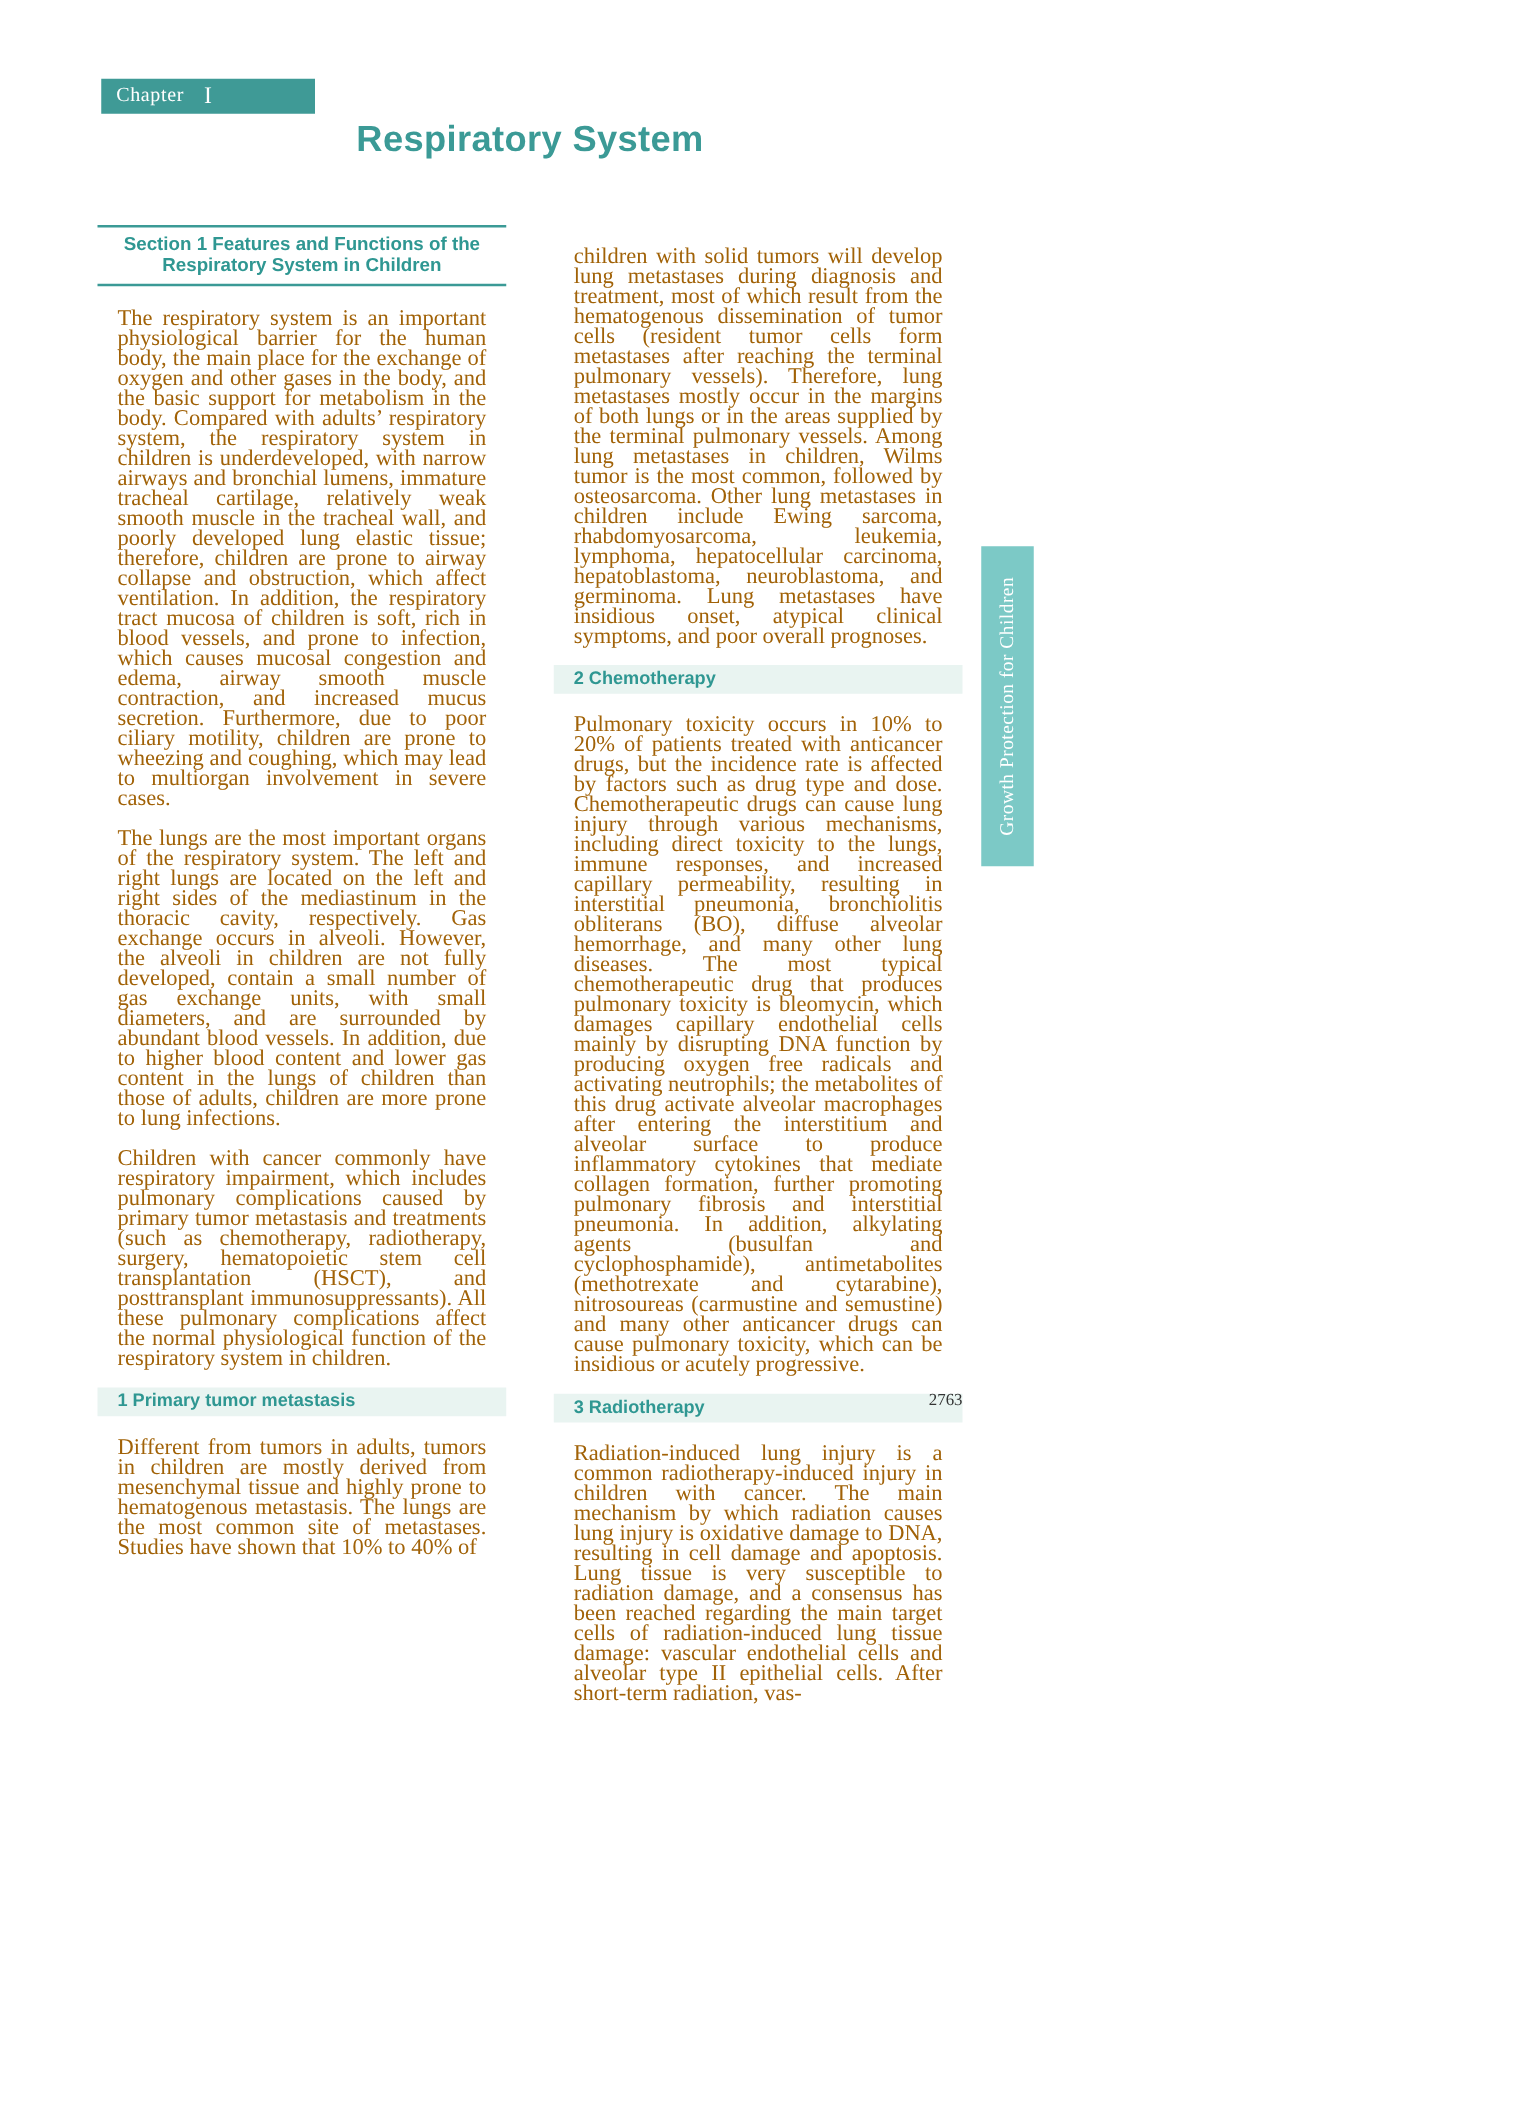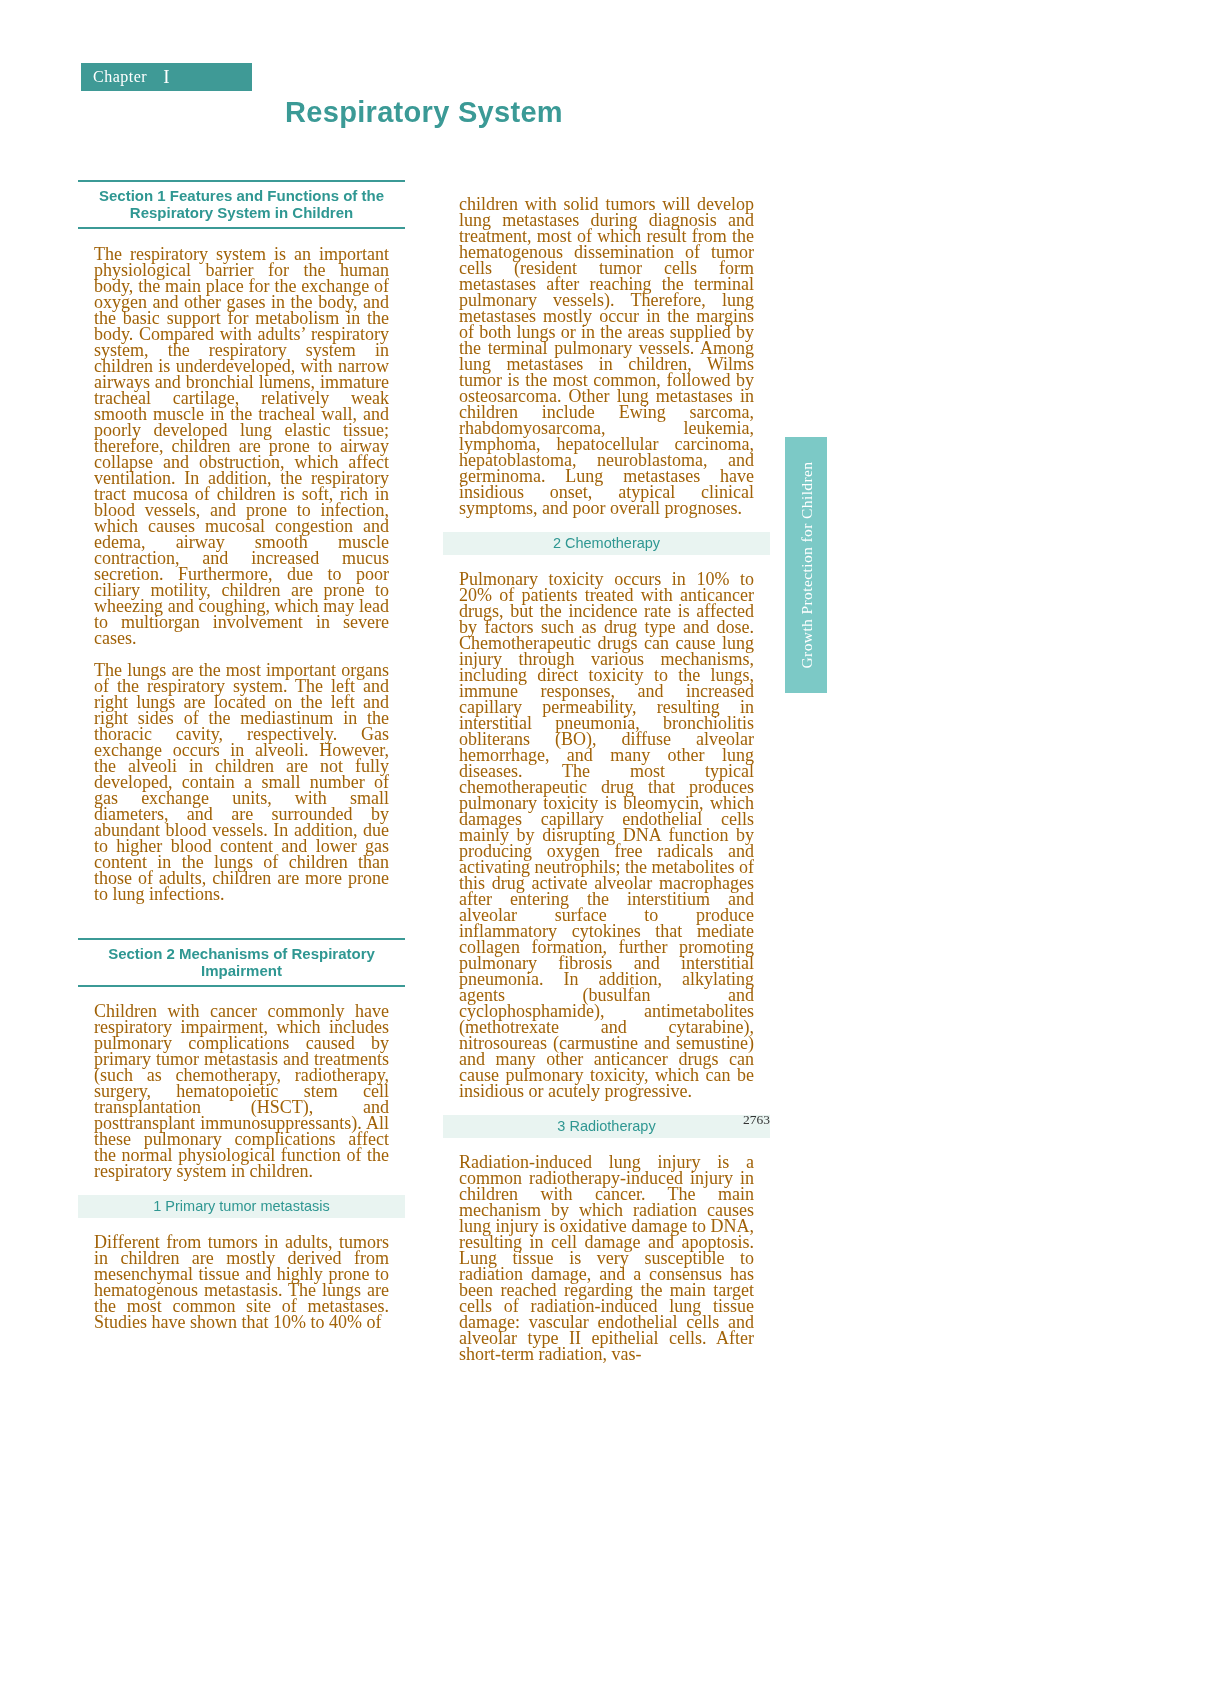--- a/index.html
+++ b/index.html
@@ -69,25 +69,25 @@
     font-size: 15px;
     line-height: 17px;
     color: #2f9792;
   }
   .section-heading.second { margin-top: 36px; margin-bottom: 15px; }
 
   .sub-band {
     background: #e9f4f1;
     color: #2f9792;
     font-family: "Liberation Sans", "DejaVu Sans", sans-serif;
-    font-weight: normal;
+    font-weight: bold;
     font-size: 14.5px;
     line-height: 17px;
-    text-align: center;
-    padding: 3px 0;
+    text-align: left;
+    padding: 3px 16px;
     margin: 8px 0 9px 0;
   }
   .sub-band.third { margin-top: 9px; }
 
   
   .page-number {
     position: absolute;
     left: 443px; top: 1112px;
     width: 327px;
     text-align: right;
@@ -124,21 +124,20 @@
     <span class="chapter-numeral">I</span>
   </div>
 
   <div class="page-title">Respiratory System</div>
 
   <div class="col left">
     <div class="section-heading">Section 1 Features and Functions of the Respiratory System in Children</div>
     <p>The respiratory system is an important physiological barrier for the human body, the main place for the exchange of oxygen and other gases in the body, and the basic support for metabolism in the body. Compared with adults’ respiratory system, the respiratory system in children is underdeveloped, with narrow airways and bronchial lumens, immature tracheal cartilage, relatively weak smooth muscle in the tracheal wall, and poorly developed lung elastic tissue; therefore, children are prone to airway collapse and obstruction, which affect ventilation. In addition, the respiratory tract mucosa of children is soft, rich in blood vessels, and prone to infection, which causes mucosal congestion and edema, airway smooth muscle contraction, and increased mucus secretion. Furthermore, due to poor ciliary motility, children are prone to wheezing and coughing, which may lead to multiorgan involvement in severe cases.</p>
     <p>The lungs are the most important organs of the respiratory system. The left and right lungs are located on the left and right sides of the mediastinum in the thoracic cavity, respectively. Gas exchange occurs in alveoli. However, the alveoli in children are not fully developed, contain a small number of gas exchange units, with small diameters, and are surrounded by abundant blood vessels. In addition, due to higher blood content and lower gas content in the lungs of children than those of adults, children are more prone to lung infections.</p>
 
-    <div class="section-heading second">Section 2 Mechanisms of Respiratory Impairment</div>
     <p>Children with cancer commonly have respiratory impairment, which includes pulmonary complications caused by primary tumor metastasis and treatments (such as chemotherapy, radiotherapy, surgery, hematopoietic stem cell transplantation (HSCT), and posttransplant immunosuppressants). All these pulmonary complications affect the normal physiological function of the respiratory system in children.</p>
 
     <div class="sub-band">1 Primary tumor metastasis</div>
     <p>Different from tumors in adults, tumors in children are mostly derived from mesenchymal tissue and highly prone to hematogenous metastasis. The lungs are the most common site of metastases. Studies have shown that 10% to 40% of</p>
   </div>
 
   <div class="col right">
     <p>children with solid tumors will develop lung metastases during diagnosis and treatment, most of which result from the hematogenous dissemination of tumor cells (resident tumor cells form metastases after reaching the terminal pulmonary vessels). Therefore, lung metastases mostly occur in the margins of both lungs or in the areas supplied by the terminal pulmonary vessels. Among lung metastases in children, Wilms tumor is the most common, followed by osteosarcoma. Other lung metastases in children include Ewing sarcoma, rhabdomyosarcoma, leukemia, lymphoma, hepatocellular carcinoma, hepatoblastoma, neuroblastoma, and germinoma. Lung metastases have insidious onset, atypical clinical symptoms, and poor overall prognoses.</p>
 
     <div class="sub-band">2 Chemotherapy</div>

